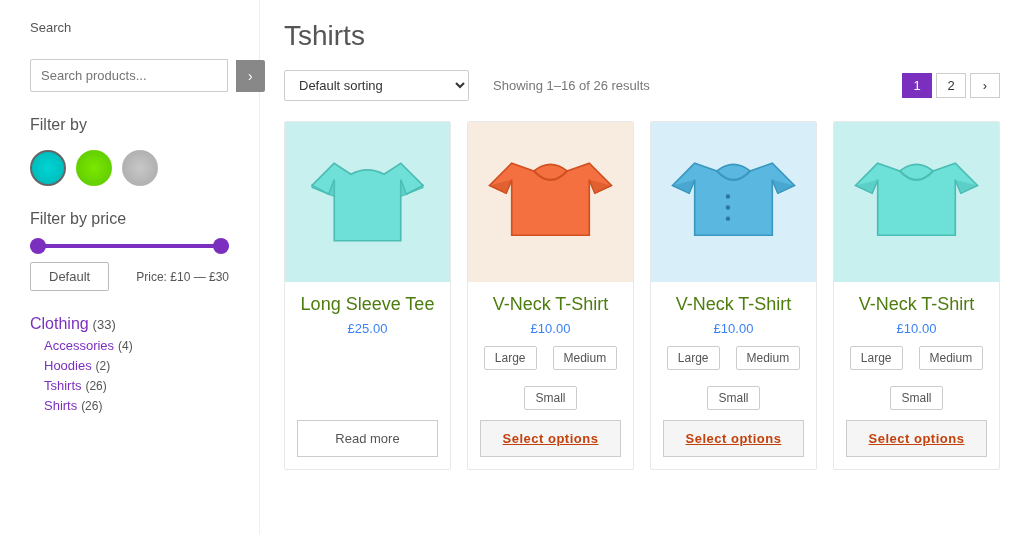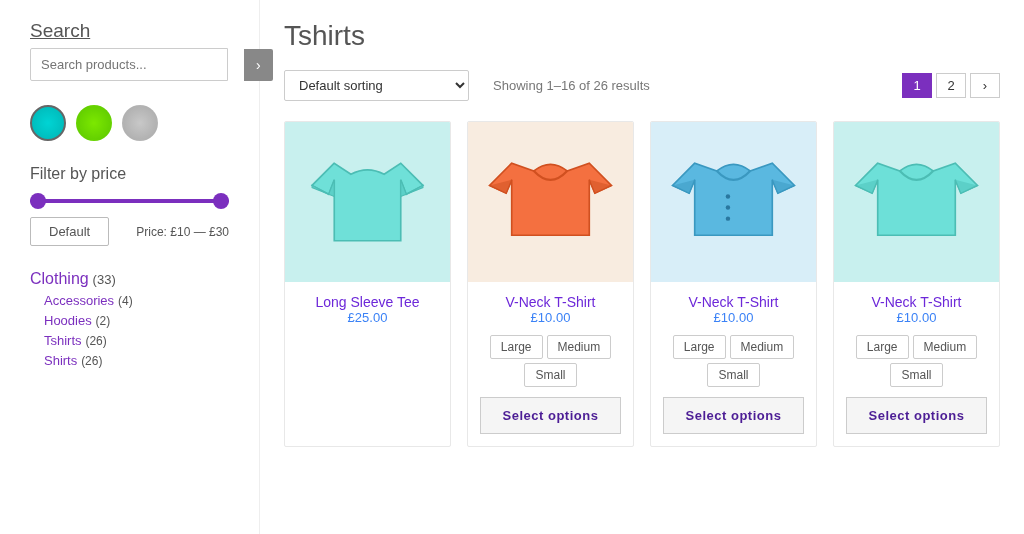--- a/index.html
+++ b/index.html
@@ -1,22 +1,22 @@
 <!DOCTYPE html>
 <html><head>
   <meta charset="utf-8">
   <style>
     * { box-sizing: border-box; margin: 0; padding: 0; }
     body { font-family: Arial, sans-serif; background: #fff; color: #333; font-size: 14px; }
     .layout { display: flex; min-height: 534px; }
 
     
     .sidebar { width: 260px; min-width: 260px; padding: 20px 30px; border-right: 1px solid #eee; }
-    .sidebar-search-label { font-size: 19px; color: #555; margin-bottom: 6px; text-decoration: underline; }
-    .search-row { display: flex; align-items: center; gap: 16px; margin-bottom: 24px; }
+    .sidebar-search-label { font-size: 13px; color: #555; margin-bottom: 24px; }
+    .search-row { display: flex; align-items: center; gap: 8px; margin-bottom: 24px; }
     .search-input { flex: 1; border: 1px solid #ccc; padding: 8px 10px; font-size: 13px; outline: none; border-radius: 2px 0 0 2px; color: #999; }
     .search-btn { background: #888; border: none; color: #fff; padding: 8px 12px; cursor: pointer; border-radius: 0 2px 2px 0; font-size: 14px; }
     .filter-by-title { font-size: 16px; color: #555; margin-bottom: 16px; }
     .color-filters { display: flex; gap: 10px; margin-bottom: 24px; }
     .color-circle { width: 36px; height: 36px; border-radius: 50%; cursor: pointer; border: 2px solid transparent; }
     .color-circle.active { border-color: #666; }
     .color-cyan { background: radial-gradient(circle, #00d4d4, #00b4b4); }
     .color-green { background: radial-gradient(circle, #7ce800, #5cc800); }
     .color-gray { background: radial-gradient(circle, #c8c8c8, #aaaaaa); }
 
@@ -48,40 +48,41 @@
     .pagination { margin-left: auto; display: flex; align-items: center; gap: 4px; }
     .page-btn { border: 1px solid #ccc; background: #fff; padding: 4px 10px; cursor: pointer; font-size: 13px; color: #333; min-width: 30px; text-align: center; }
     .page-btn.active { background: #7b2fbe; color: #fff; border-color: #7b2fbe; }
 
     
     .products-grid { display: grid; grid-template-columns: repeat(4, 1fr); gap: 16px; }
     .product-card { border: 1px solid #e8e8e8; border-radius: 2px; overflow: hidden; display: flex; flex-direction: column; }
     .product-image-wrap { background: #e8f6f8; display: flex; align-items: center; justify-content: center; height: 160px; padding: 16px; }
     .product-image-wrap svg { width: 100%; height: 100%; }
     .product-info { padding: 12px; flex: 1; display: flex; flex-direction: column; }
-    .product-name { font-size: 14px; color: #6d28d9; text-align: center; }
+    .product-name { font-size: 18px; color: #4d7c0f; text-align: center; margin-bottom: 6px; }
     .product-price { font-size: 13px; color: #3b82f6; text-align: center; margin-bottom: 10px; }
-    .product-variants { display: flex; flex-wrap: wrap; gap: 4px; justify-content: center; margin-bottom: 10px; }
+    .product-variants { display: flex; flex-wrap: wrap; gap: 16px; justify-content: center; margin-bottom: 10px; }
     .variant-btn { border: 1px solid #ccc; background: #fff; padding: 4px 10px; font-size: 12px; color: #555; cursor: pointer; border-radius: 2px; }
     .product-action { margin-top: auto; }
     .read-more-btn { display: block; width: 100%; border: 1px solid #ccc; background: #fff; padding: 10px; font-size: 13px; color: #555; cursor: pointer; text-align: center; }
-    .select-options-btn { display: block; width: 100%; border: 1px solid #ccc; background: #f5f5f5; padding: 10px; font-size: 13px; color: #4c1d95; cursor: pointer; text-align: center; font-weight: 600; letter-spacing: 0.5px; }
+    .select-options-btn { display: block; width: 100%; border: 1px solid #ccc; background: #f5f5f5; padding: 10px; font-size: 13px; color: #c2410c; cursor: pointer; text-align: center; font-weight: 600; letter-spacing: 0.5px; text-decoration: underline; }
   </style>
 </head>
 <body>
 
 <div class="layout">
 
   <aside class="sidebar">
     <div class="sidebar-search-label">Search</div>
     <div class="search-row">
       <input class="search-input" type="text" placeholder="Search products..." style="">
       <button class="search-btn">›</button>
     </div>
 
+    <div class="filter-by-title">Filter by</div>
     <div class="color-filters">
       <div class="color-circle color-cyan active"></div>
       <div class="color-circle color-green"></div>
       <div class="color-circle color-gray"></div>
     </div>
 
     <div class="filter-price-title">Filter by price</div>
     <div class="price-slider-track">
       <div class="price-slider-fill"></div>
       <div class="price-thumb left"></div>
@@ -145,20 +146,23 @@
           <svg viewBox="0 0 120 110" xmlns="http://www.w3.org/2000/svg">
 
             <path d="M30 20 L10 40 L25 48 L30 35 L30 90 L90 90 L90 35 L95 48 L110 40 L90 20 L75 30 Q60 22 45 30 Z" fill="#6fe0d8" stroke="#4cbdb4" stroke-width="1.5"></path>
             <path d="M10 40 L25 48 L30 35 L30 50 L10 42 Z" fill="#5cd0c8" stroke="#4cbdb4" stroke-width="1"></path>
             <path d="M90 35 L95 48 L110 40 L110 42 L90 50 Z" fill="#5cd0c8" stroke="#4cbdb4" stroke-width="1"></path>
           </svg>
         </div>
         <div class="product-info">
           <div class="product-name">Long Sleeve Tee</div>
           <div class="product-price">£25.00</div>
+          <div class="product-action">
+            <button class="read-more-btn">Read more</button>
+          </div>
         </div>
       </div>
 
       <div class="product-card">
         <div class="product-image-wrap" style="background:#f8ece0;">
           <svg viewBox="0 0 120 100" xmlns="http://www.w3.org/2000/svg">
             <path d="M25 15 L5 35 L20 42 L25 30 L25 80 L95 80 L95 30 L100 42 L115 35 L95 15 L75 22 Q60 10 45 22 Z" fill="#f47040" stroke="#d05020" stroke-width="1.5"></path>
             <path d="M45 22 Q60 38 75 22" fill="none" stroke="#d05020" stroke-width="2"></path>
             <path d="M5 35 L20 42 L25 30" fill="#e06030" stroke="#d05020" stroke-width="1"></path>
             <path d="M95 30 L100 42 L115 35" fill="#e06030" stroke="#d05020" stroke-width="1"></path>

